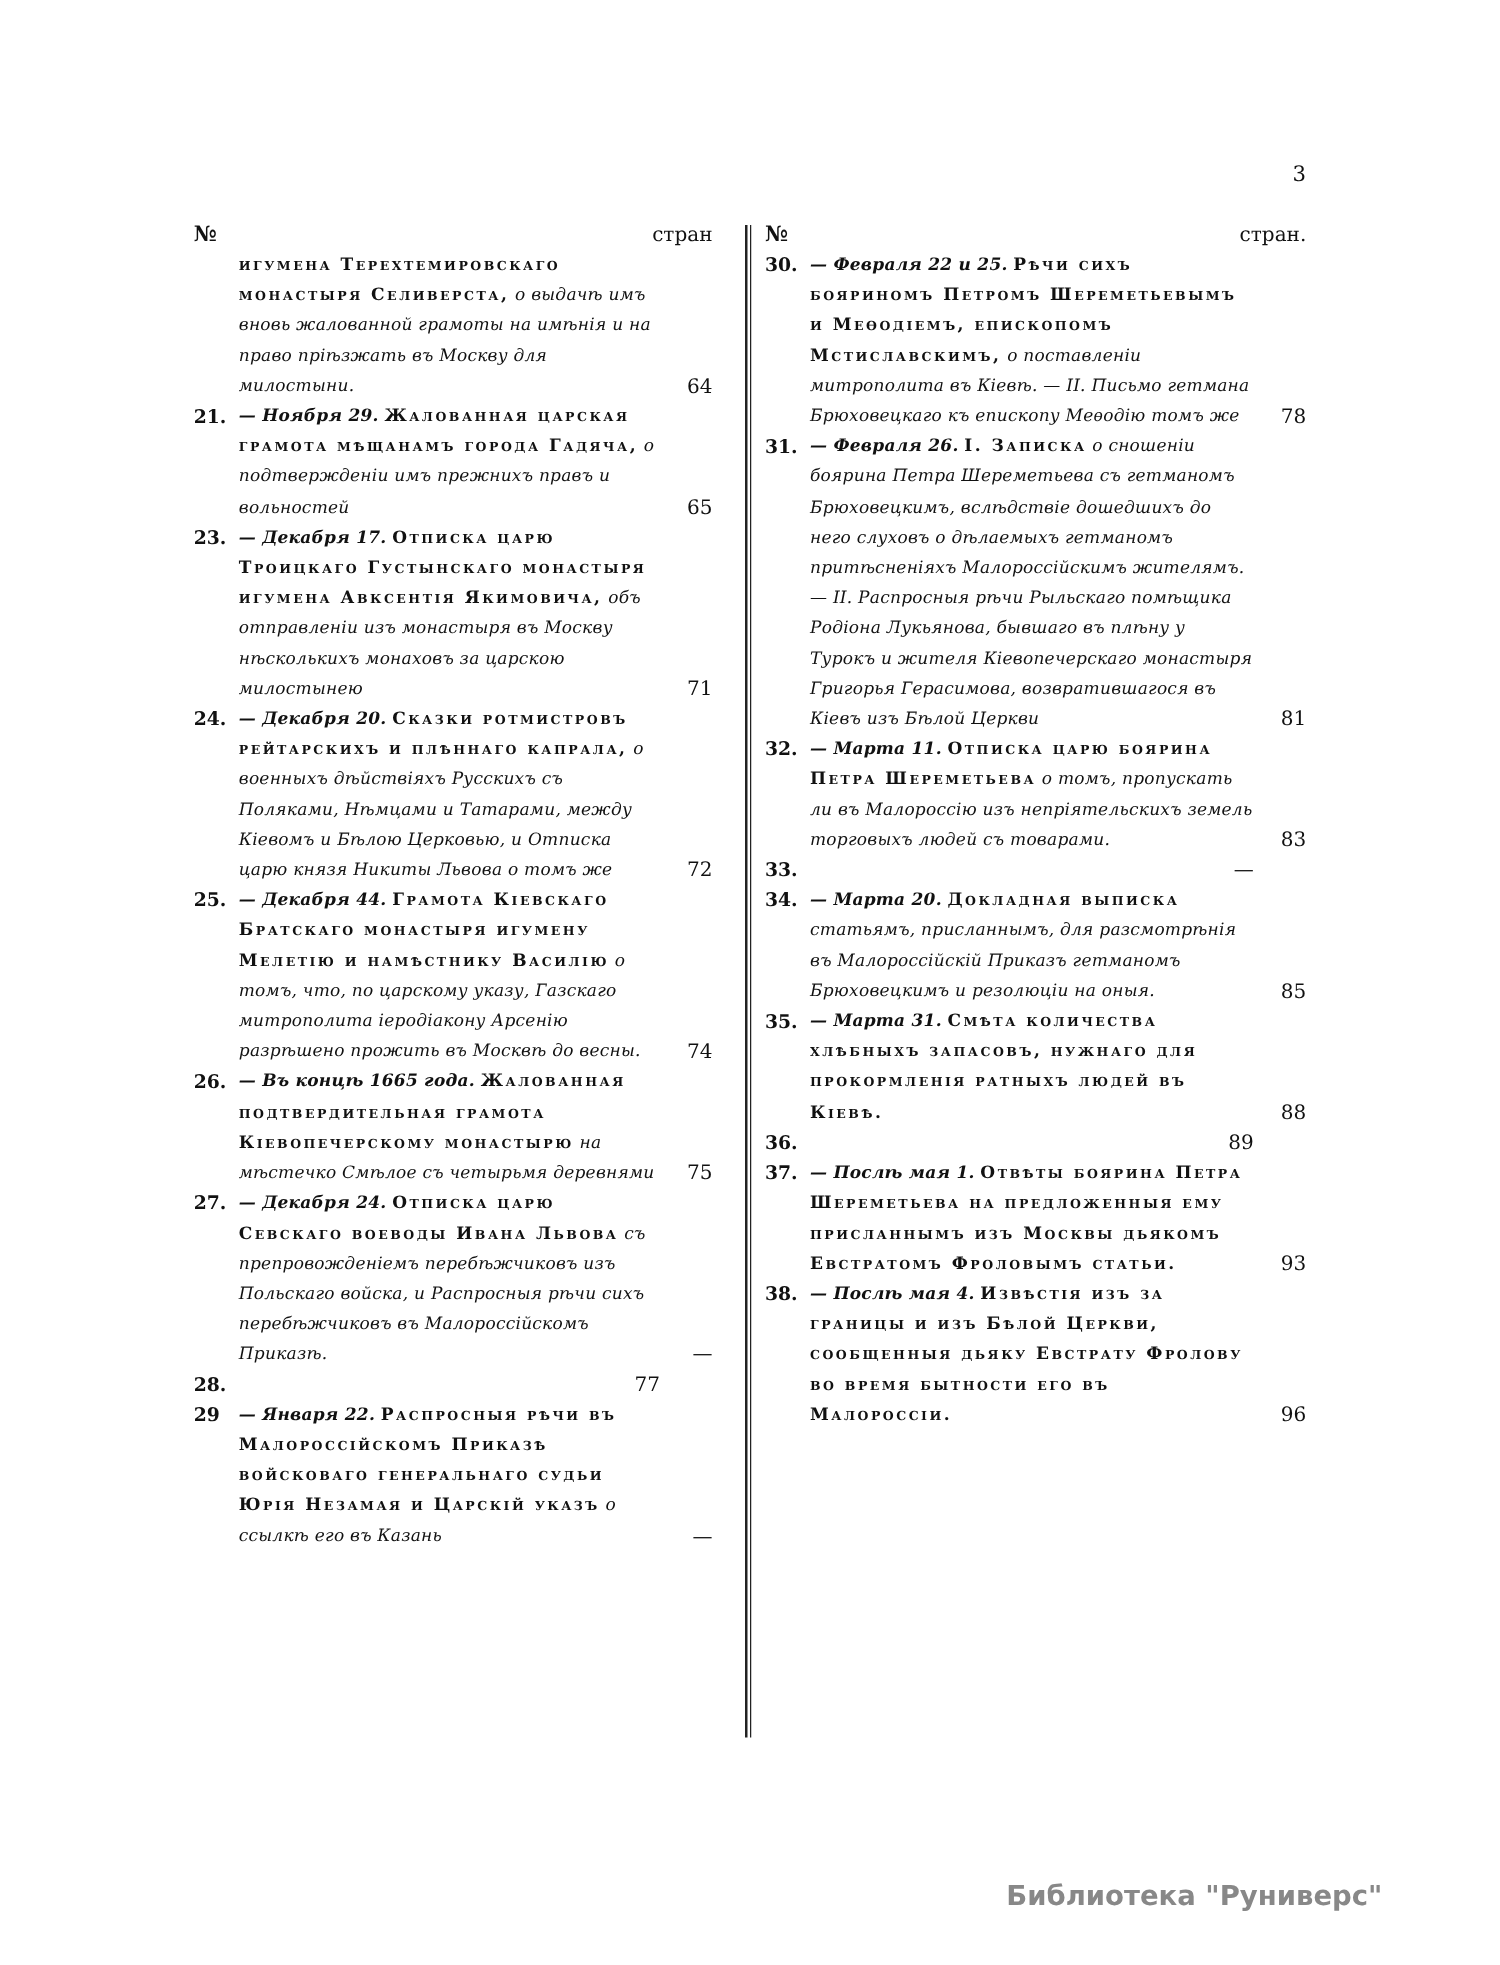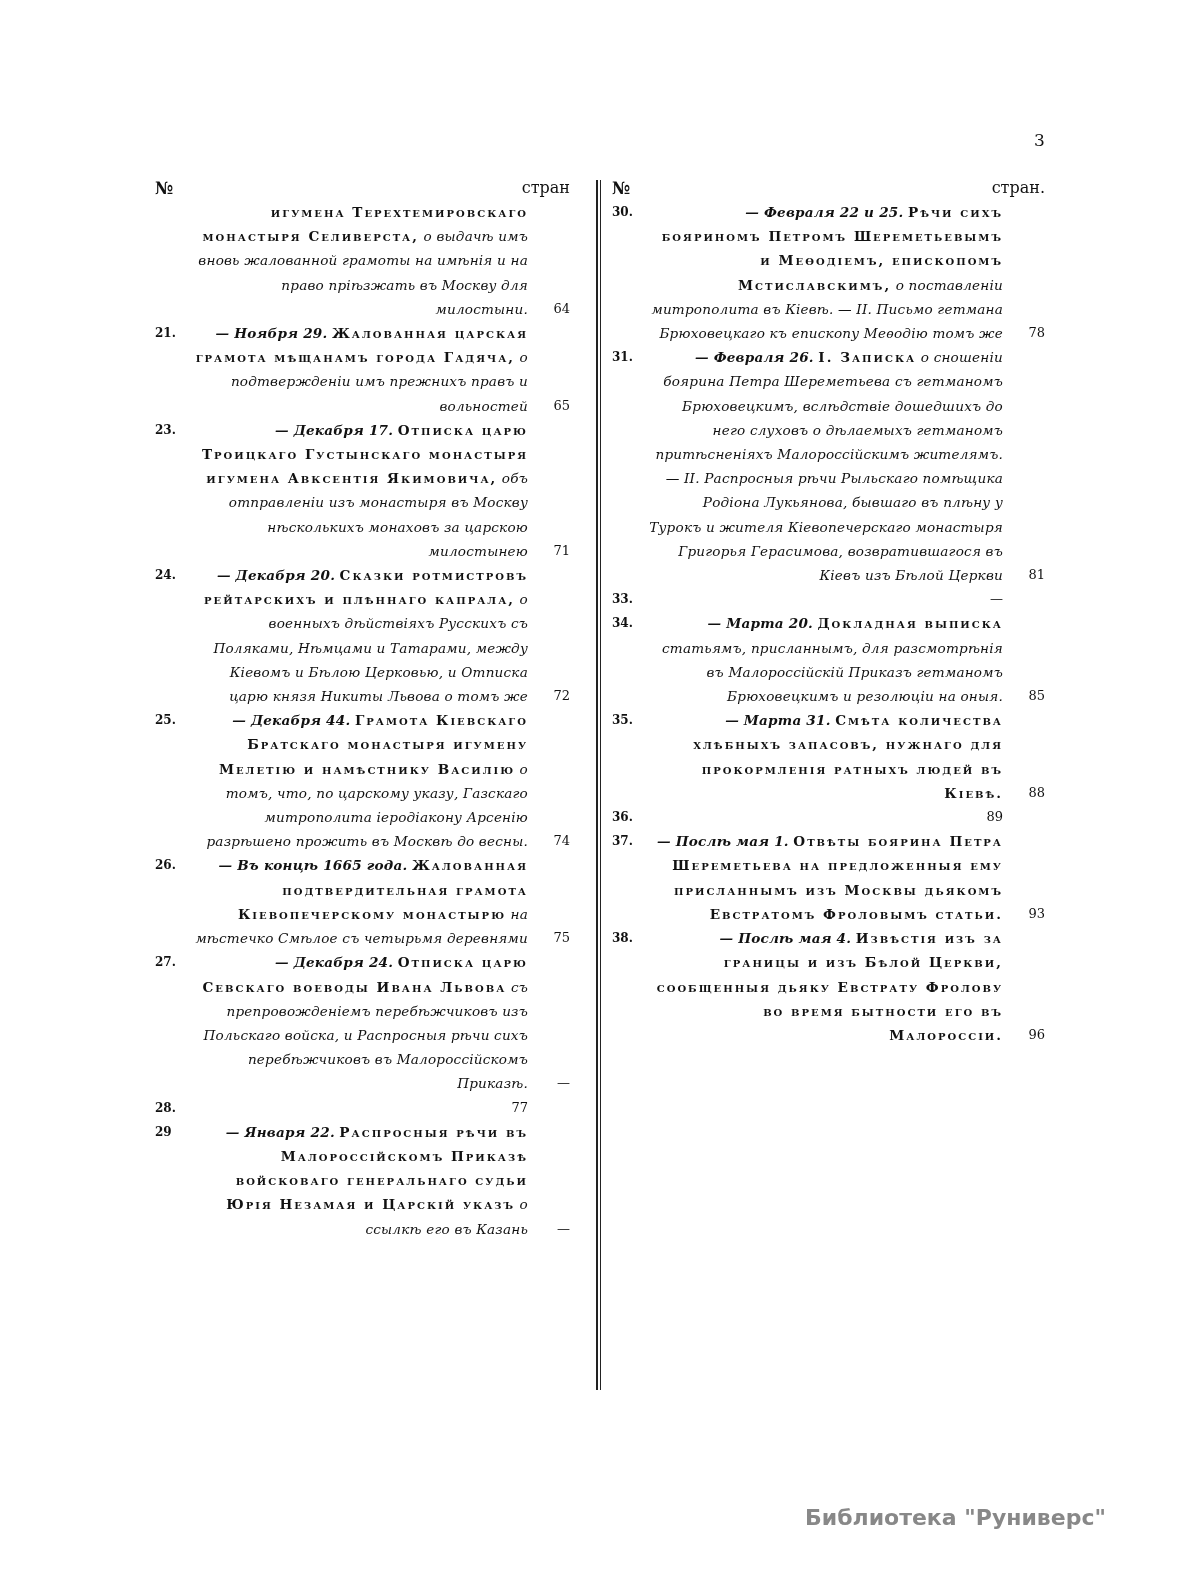--- a/index.html
+++ b/index.html
@@ -5,23 +5,23 @@
   html, body { margin: 0; padding: 0; background: #ffffff; }
   body { width: 1200px; height: 1572px; position: relative; overflow: hidden;
          font-family: "DejaVu Serif", "Liberation Serif", serif; color: #111; }
   .page-num { position: absolute; top: 130px; left: 1034px; font-size: 17px; }
   .col { position: absolute; top: 176px; }
   .col-left { left: 155px; width: 415px; }
   .col-right { left: 612px; width: 433px; }
   .col-head { display: flex; justify-content: space-between; font-size: 16px; height: 24px; line-height: 24px; }
   .col-head .no { font-weight: bold; font-size: 17px; }
   .entry { display: grid; grid-template-columns: 36px 1fr 42px; font-size: 13.6px; line-height: 24.2px; }
-  .entry .num { font-weight: bold; font-size: 12px; }
-  .entry .body { letter-spacing: 0.2px; text-align: right; }
-  .entry .pg { text-align: right; align-self: end; font-size: 13px; }
+  .entry .num { font-weight: bold; font-size: 15px; }
+  .entry .body { letter-spacing: 0.2px; }
+  .entry .pg { text-align: right; align-self: end; font-size: 16px; }
   .entry .body .date { font-style: italic; font-weight: bold; }
   .entry .body .title { font-variant: small-caps; font-weight: bold; letter-spacing: 2px; }
   .entry .body .desc { font-style: italic; }
   .year { text-align: center; font-size: 18px; letter-spacing: 2px; margin: 14px 0 18px 0; padding-left: 20px; }
   .divider { position: absolute; left: 596px; top: 180px; width: 5px; height: 1210px;
              border-left: 2px solid #222; border-right: 1px solid #222; box-sizing: border-box; }
   .watermark { position: absolute; left: 805px; top: 1505px; font-family: "DejaVu Sans", "Liberation Sans", sans-serif;
                font-weight: bold; font-size: 22px; color: #888; }
 </style>
 </head>
@@ -96,20 +96,25 @@
         <span class="num">30.</span>
         <span class="body"><span class="date">— Февраля 22 и 25.</span> <span class="title">Рѣчи сихъ бояриномъ Петромъ Шереметьевымъ и Меѳодіемъ, епископомъ Мстиславскимъ,</span> <span class="desc">о поставленіи митрополита въ Кіевѣ. — II. Письмо гетмана Брюховецкаго къ епископу Меѳодію томъ же</span></span>
         <span class="pg">78</span>
       </div>
       <div class="entry">
         <span class="num">31.</span>
         <span class="body"><span class="date">— Февраля 26.</span> <span class="title">I. Записка</span> <span class="desc">о сношеніи боярина Петра Шереметьева съ гетманомъ Брюховецкимъ, вслѣдствіе дошедшихъ до него слуховъ о дѣлаемыхъ гетманомъ притѣсненіяхъ Малороссійскимъ жителямъ. — II. Распросныя рѣчи Рыльскаго помѣщика Родіона Лукьянова, бывшаго въ плѣну у Турокъ и жителя Кіевопечерскаго монастыря Григорья Герасимова, возвратившагося въ Кіевъ изъ Бѣлой Церкви</span></span>
         <span class="pg">81</span>
       </div>
       <div class="entry">
+        <span class="num">32.</span>
+        <span class="body"><span class="date">— Марта 11.</span> <span class="title">Отписка царю боярина Петра Шереметьева</span> <span class="desc">о томъ, пропускать ли въ Малороссію изъ непріятельскихъ земель торговыхъ людей съ товарами.</span></span>
+        <span class="pg">83</span>
+      </div>
+      <div class="entry">
         <span class="num">33.</span>
         <span class="pg">—</span>
       </div>
       <div class="entry">
         <span class="num">34.</span>
         <span class="body"><span class="date">— Марта 20.</span> <span class="title">Докладная выписка</span> <span class="desc">статьямъ, присланнымъ, для разсмотрѣнія въ Малороссійскій Приказъ гетманомъ Брюховецкимъ и резолюціи на оныя.</span></span>
         <span class="pg">85</span>
       </div>
       <div class="entry">
         <span class="num">35.</span>

